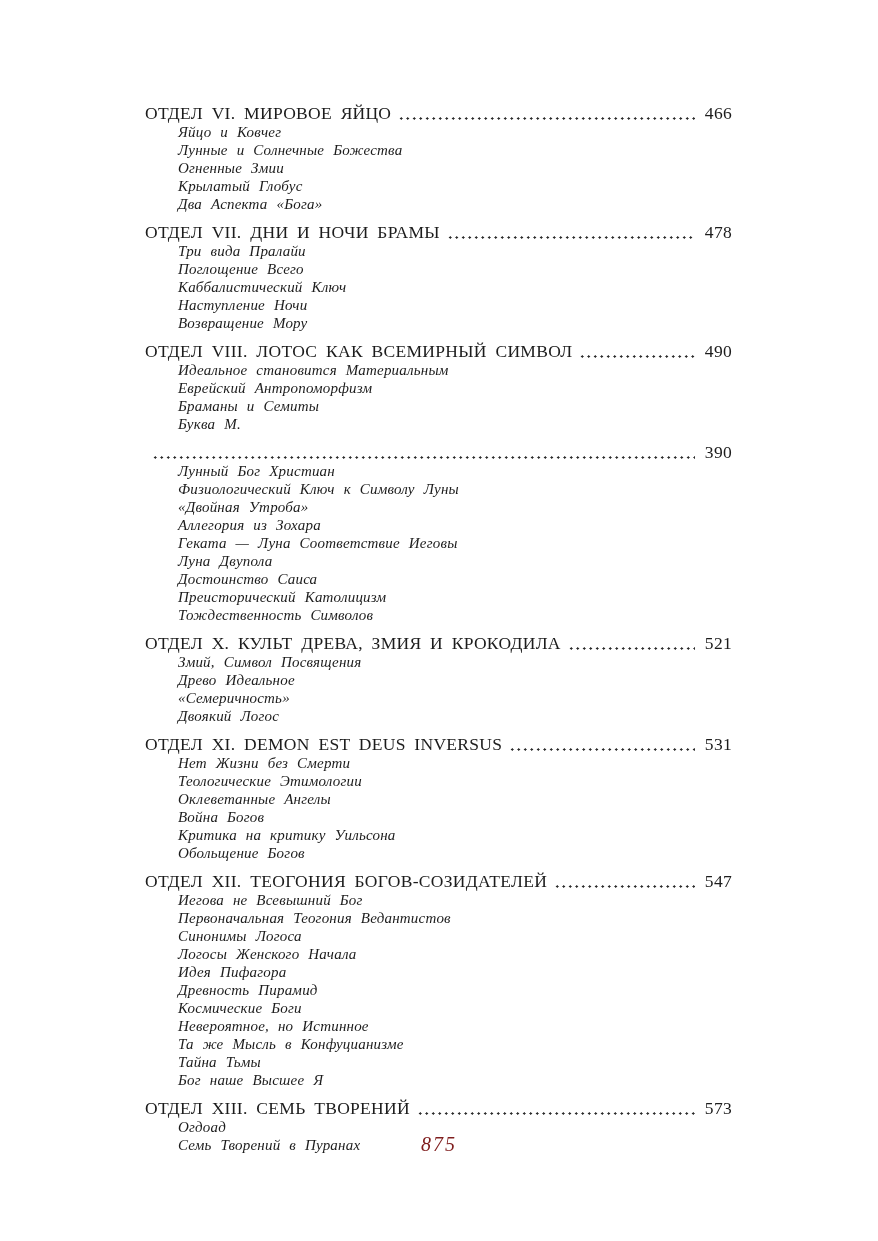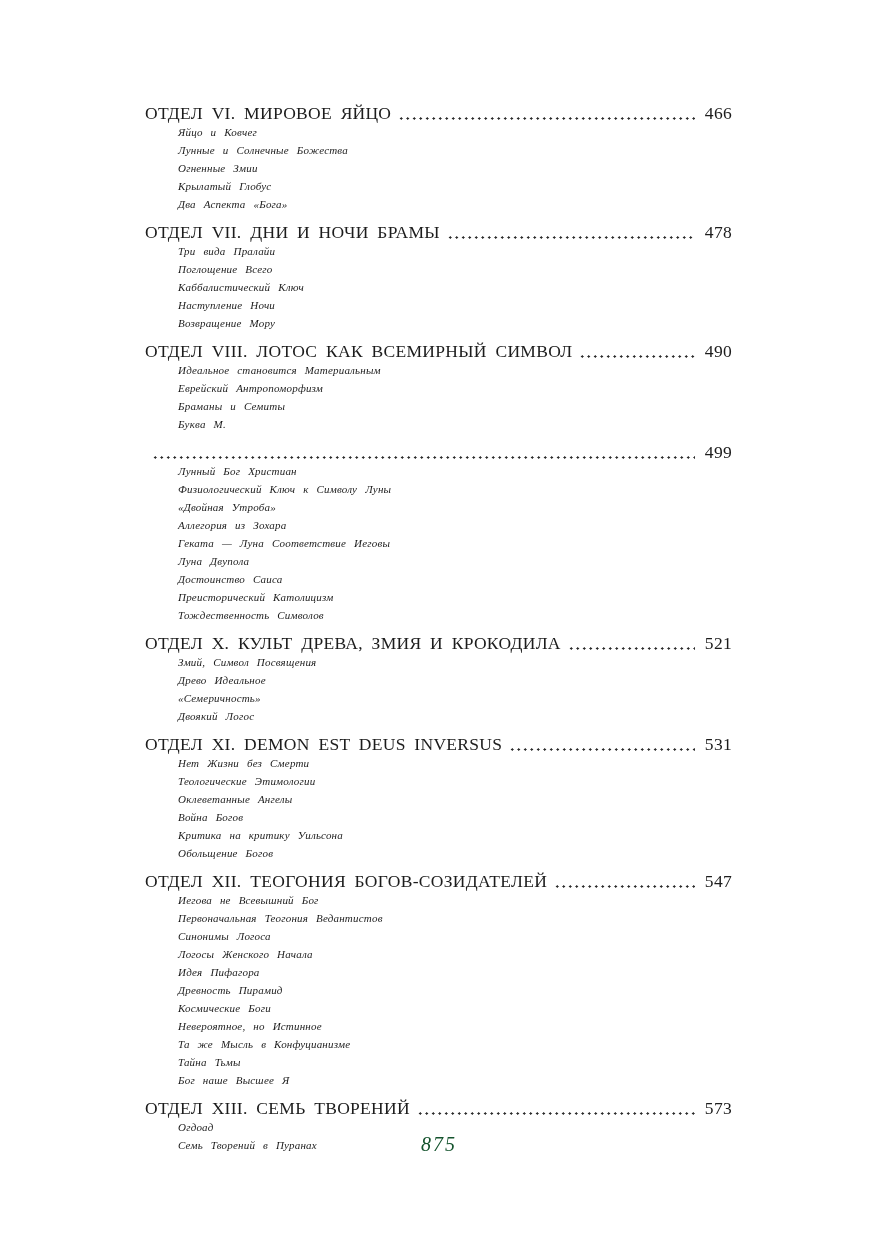--- a/index.html
+++ b/index.html
@@ -44,36 +44,36 @@
     background-position: left bottom 3px;
   }
   .sec-page {
     flex: 0 0 auto;
     min-width: 30px;
     text-align: right;
   }
   .sec-items { padding-left: 33px; }
   .sec-items .item {
     font-style: italic;
-    font-size: 11px;
+    font-size: 15px;
     line-height: 18px;
     word-spacing: 5px;
     letter-spacing: 0.2px;
     white-space: nowrap;
   }
   .folio {
     position: absolute;
     top: 1133px;
     left: 0;
     width: 878px;
     text-align: center;
     font-style: italic;
     font-size: 20px;
     letter-spacing: 2px;
-    color: #14532d;
+    color: #7f1d1d;
   }
 </style>
 </head>
 <body>
 
 <div class="page-content" id="toc">
   <div class="sec">
     <div class="sec-head">
       <span class="sec-title">ОТДЕЛ VI. МИРОВОЕ ЯЙЦО</span>
       <span class="leader"></span>
@@ -113,21 +113,21 @@
         <div class="item">Идеальное становится Материальным</div>
         <div class="item">Еврейский Антропоморфизм</div>
         <div class="item">Браманы и Семиты</div>
         <div class="item">Буква М.</div>
       </div>
   </div>
 
   <div class="sec">
     <div class="sec-head">
       <span class="leader"></span>
-      <span class="sec-page">499</span>
+      <span class="sec-page">390</span>
     </div>
     <div class="sec-items">
         <div class="item">Лунный Бог Христиан</div>
         <div class="item">Физиологический Ключ к Символу Луны</div>
         <div class="item">«Двойная Утроба»</div>
         <div class="item">Аллегория из Зохара</div>
         <div class="item">Геката — Луна Соответствие Иеговы</div>
         <div class="item">Луна Двупола</div>
         <div class="item">Достоинство Саиса</div>
         <div class="item">Преисторический Католицизм</div>

